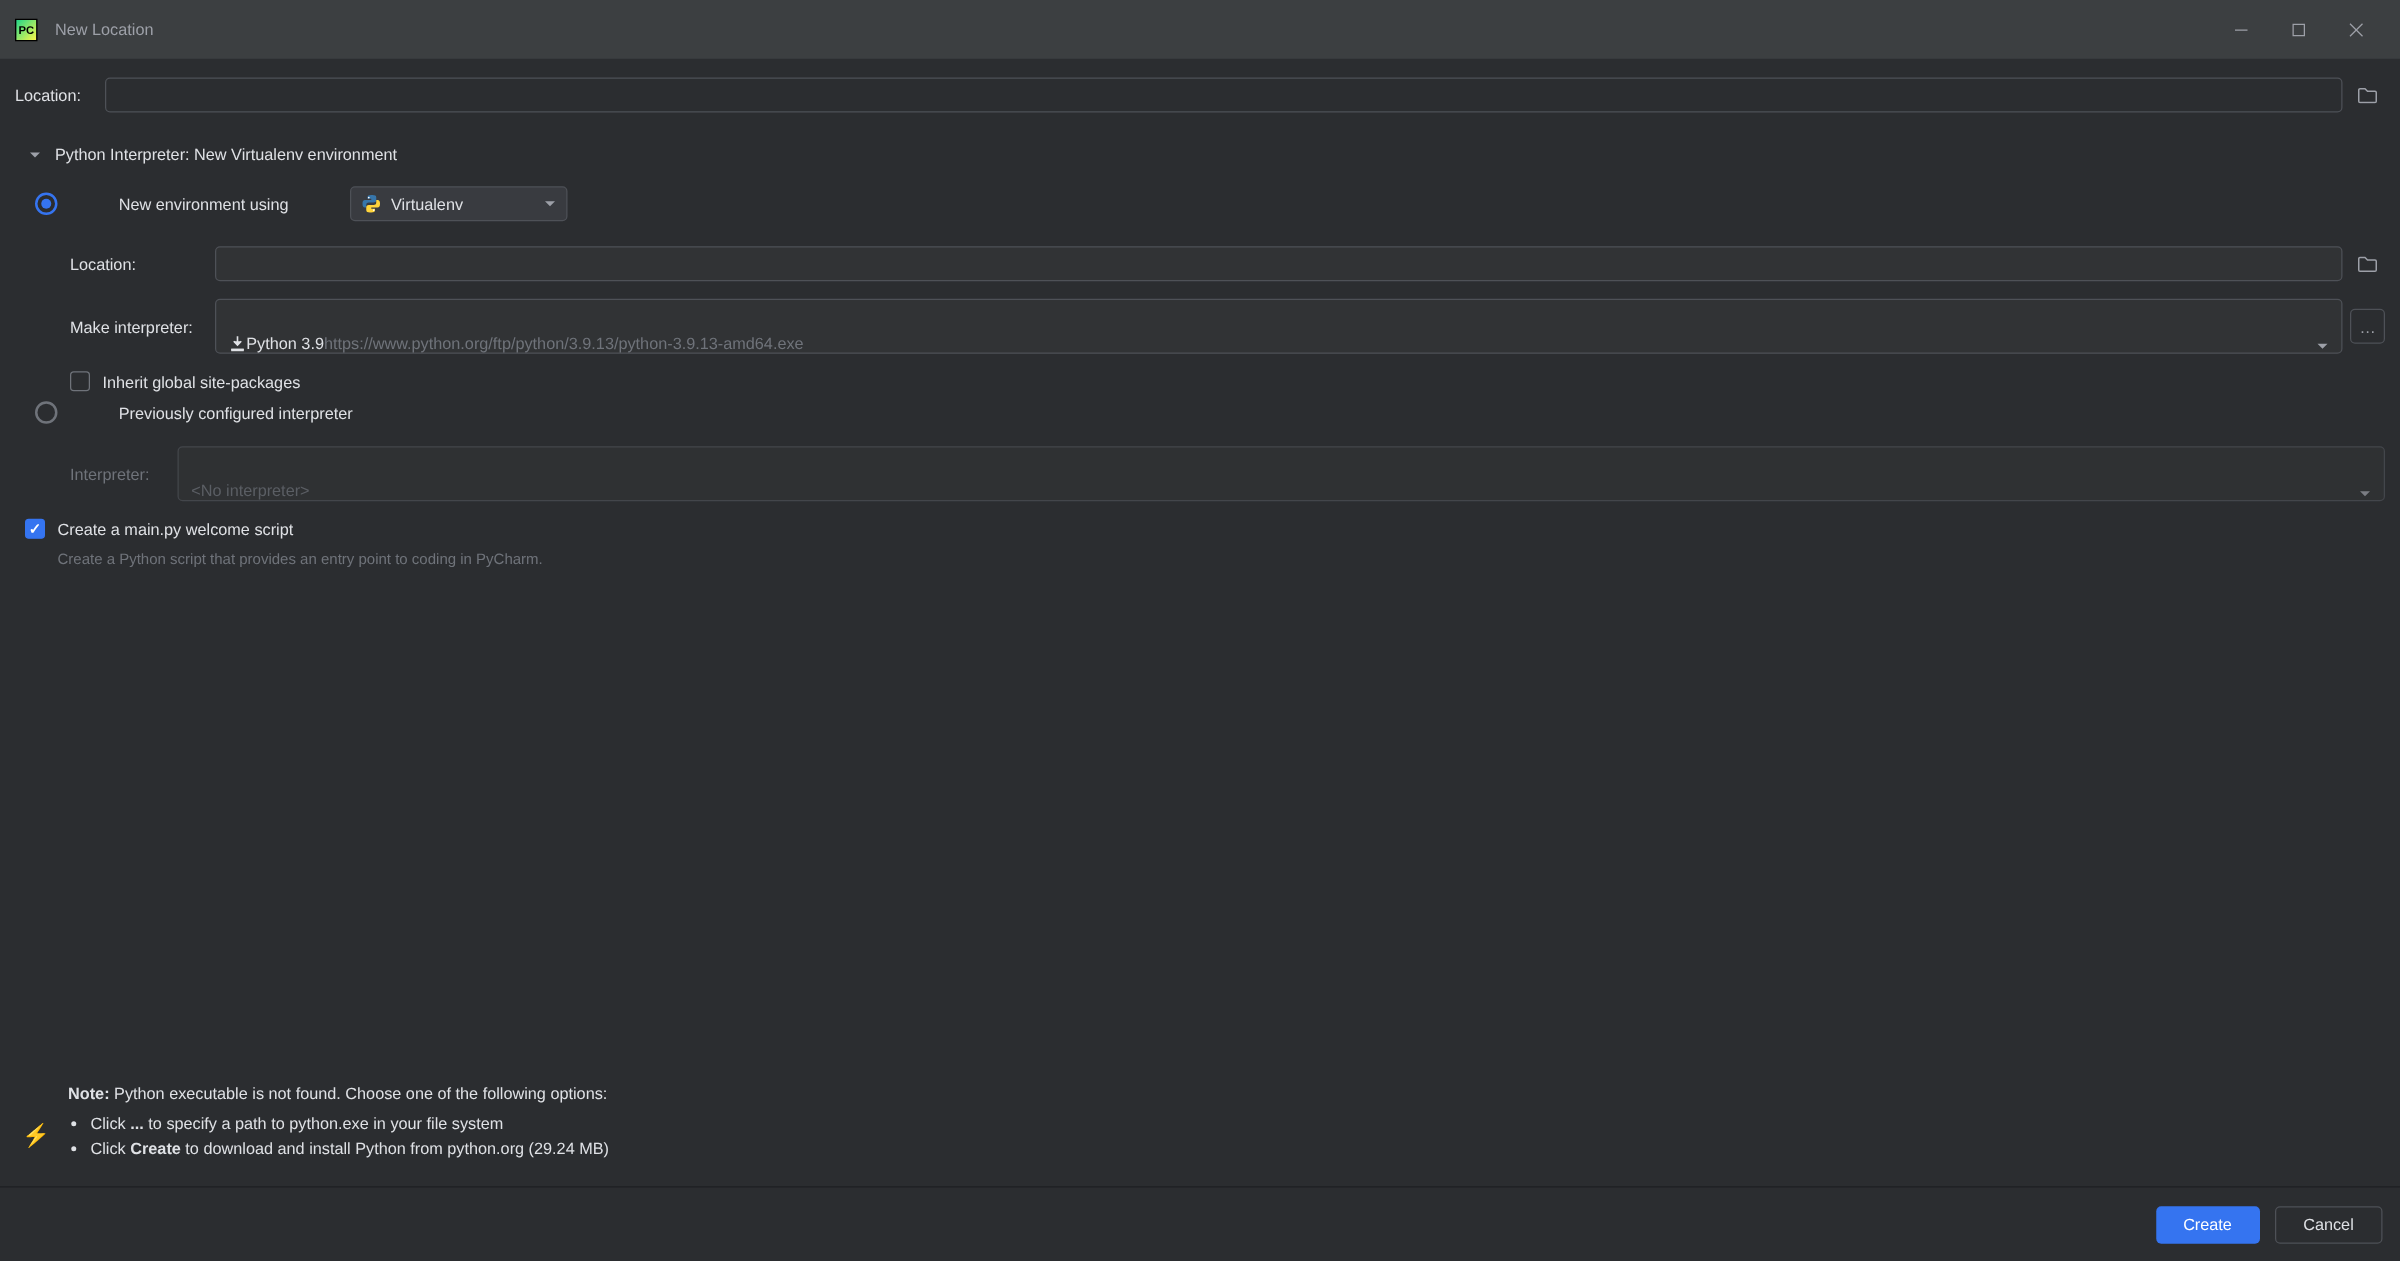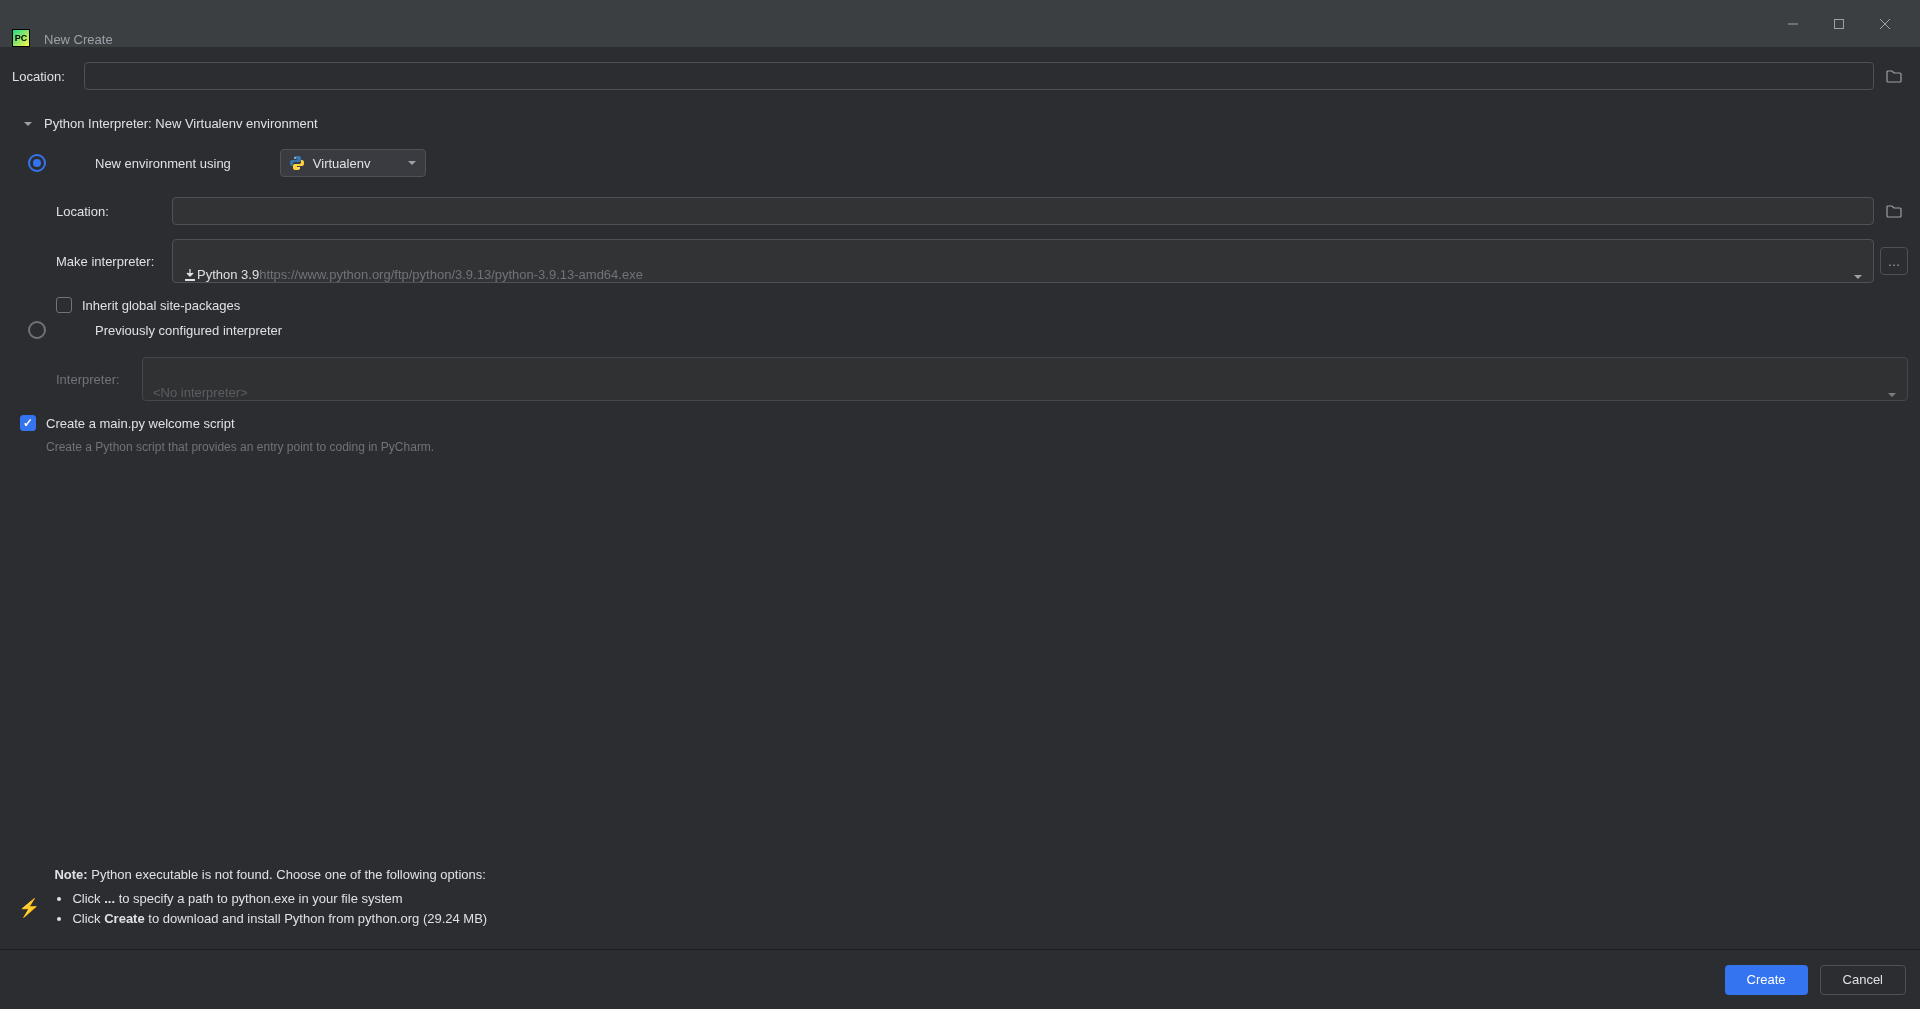--- a/index.html
+++ b/index.html
@@ -11,21 +11,21 @@
   font-family: "Segoe UI", Arial, sans-serif;
   font-size: 13px;
   overflow: hidden;
   display: flex;
   flex-direction: column;
 }
 .titlebar {
   height: 47px;
   background: #3c3f41;
   display: flex;
-  align-items: flex-end;
+  align-items: center;
   padding: 0 12px;
   flex-shrink: 0;
 }
 .titlebar .app-icon {
   width: 18px; height: 18px;
   background: linear-gradient(135deg,#21d789 0%,#fcf84a 100%);
   border: 1px solid #000;
   margin-right: 14px;
   display:flex;align-items:center;justify-content:center;
   font-size:9px;font-weight:bold;color:#000;
@@ -149,21 +149,21 @@
   font-size:13px;cursor:pointer;
 }
 .btn.primary{background:#3574f0;color:#fff;}
 .btn.secondary{background:transparent;border:1px solid #4e5157;color:#dfe1e5;}
 </style>
 </head>
 <body>
 
 <div class="titlebar">
   <div class="app-icon">PC</div>
-  <div class="title">New Create</div>
+  <div class="title">New Location</div>
   <div class="spacer"></div>
   <div class="win-btn">
     <svg viewBox="0 0 12 12">
         <line x1="1" y1="6" x2="11" y2="6" stroke="currentColor" stroke-width="1"></line>
       </svg>
   </div>
   <div class="win-btn">
     <svg viewBox="0 0 12 12">
         <rect x="1.5" y="1.5" width="9" height="9" fill="none" stroke="currentColor" stroke-width="1"></rect>
       </svg>
@@ -191,21 +191,21 @@
   <div class="section-header">
     <svg class="chev" width="12" height="12" viewBox="0 0 12 12">
         <path fill="currentColor" d="M2 4l4 4 4-4z"></path>
       </svg>
     <span>Python Interpreter: New Virtualenv environment</span>
   </div>
 
   <div class="row indent1" style="margin-bottom:20px;">
     <div class="radio checked"></div>
     <span class="lbl">New environment using</span>
-    <div class="combo" style="margin-left:10px;width:146px;">
+    <div class="combo" style="margin-left:10px;width:174px;">
       <svg width="16" height="16" viewBox="0 0 16 16">
         <path fill="#3776ab" d="M8 1c-2 0-3 .5-3 2v1h3v1H3c-1.5 0-2 1-2 3s.5 3 2 3h1V9c0-1.5 1-2 2-2h4c1 0 2-.5 2-2V3c0-1.5-1-2-3-2H8z"></path>
         <path fill="#ffd43b" d="M8 15c2 0 3-.5 3-2v-1H8v-1h5c1.5 0 2-1 2-3s-.5-3-2-3h-1v2c0 1.5-1 2-2 2H6c-1 0-2 .5-2 2v2c0 1.5 1 2 3 2h1z"></path>
         <circle cx="6" cy="3" r=".7" fill="#fff"></circle>
           <circle cx="10" cy="13" r=".7" fill="#fff"></circle>
       </svg>
       <span>Virtualenv</span>
       <svg class="chev" width="10" height="10" viewBox="0 0 10 10">
           <path fill="currentColor" d="M1 3l4 4 4-4z"></path>
         </svg>

